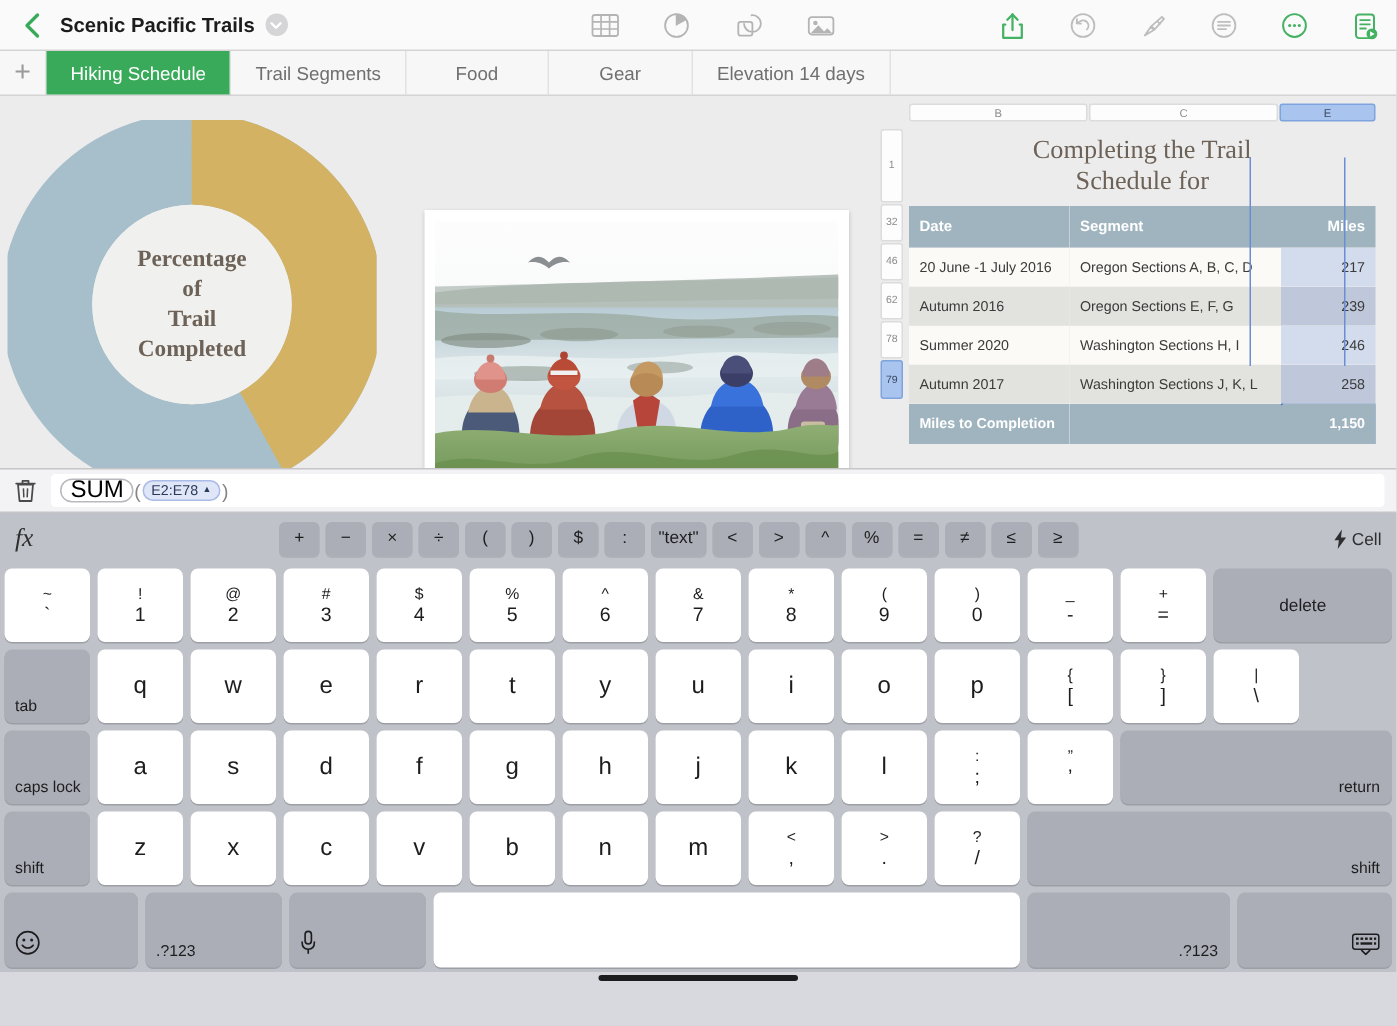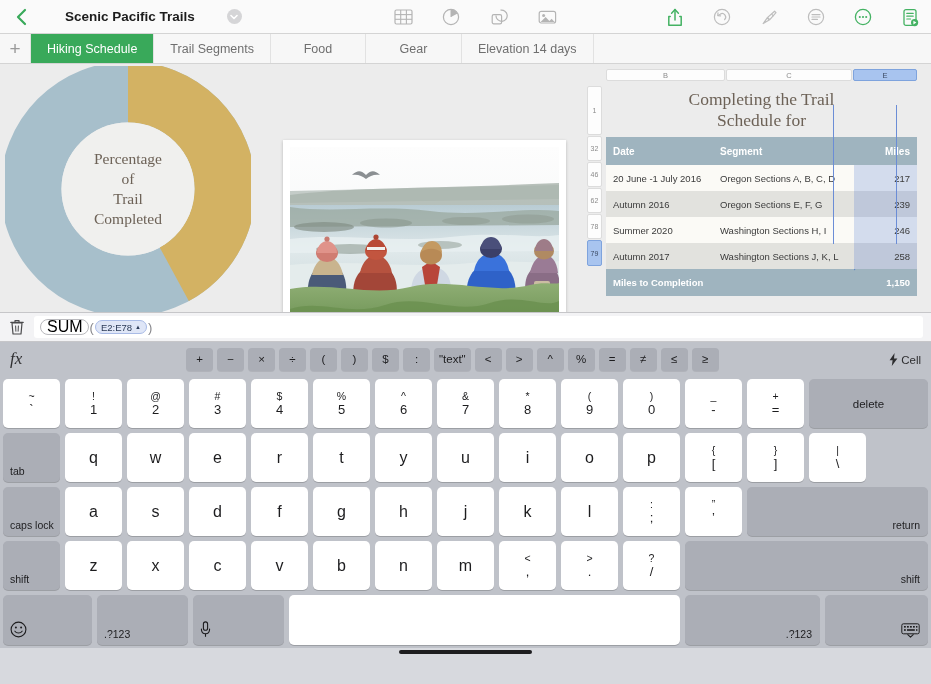--- a/index.html
+++ b/index.html
@@ -10,21 +10,20 @@
     overflow: hidden;
   }
   #app { position: relative; width: 931px; height: 684px; }
 
   
   .toolbar {
     height: 34px; background: #fafafa;
     border-bottom: 1px solid #d4d4d4;
     display: flex; align-items: center; padding: 0 10px;
     position: relative;
-    gap: 25px;
   }
   .back-chevron { width: 22px; height: 22px; display:flex; align-items:center; justify-content:center; cursor:pointer; }
   .back-chevron svg { display:block; }
   .doc-title {
     font-size: 13.5px; font-weight: bold; color: #1c1c1c;
     margin-left: 8px; white-space: nowrap;
   }
   .title-chevron {
     width: 15px; height: 15px; border-radius: 50%;
     background: #d5d5d7; margin-left: 7px;
@@ -56,21 +55,21 @@
   #tab0 { min-width: 101px; }
   #tab1 { min-width: 93px; }
   #tab2 { min-width: 96px; }
   #tab3 { min-width: 95px; }
   #tab4 { min-width: 101px; }
 
   
   .canvas { position: relative; height: 248px; background: #ececec; overflow: hidden; }
 
   
-  .donut-wrap { position:absolute; left: 5px; top: 2px; width: 246px; height: 246px; }
+  .donut-wrap { position:absolute; left: 5px; top: 16px; width: 246px; height: 246px; font-weight: bold; }
   .donut { width: 100%; height: 100%; display:block; }
   .donut-label {
     position:absolute; left: 0; top: 0; width: 246px; height: 246px;
     display:flex; flex-direction:column; align-items:center; justify-content:center;
     font-family: "Liberation Serif", serif; font-size: 15.5px; color: #6d6257;
     line-height: 1.28; pointer-events:none;
   }
 
   
   .photo-frame {

